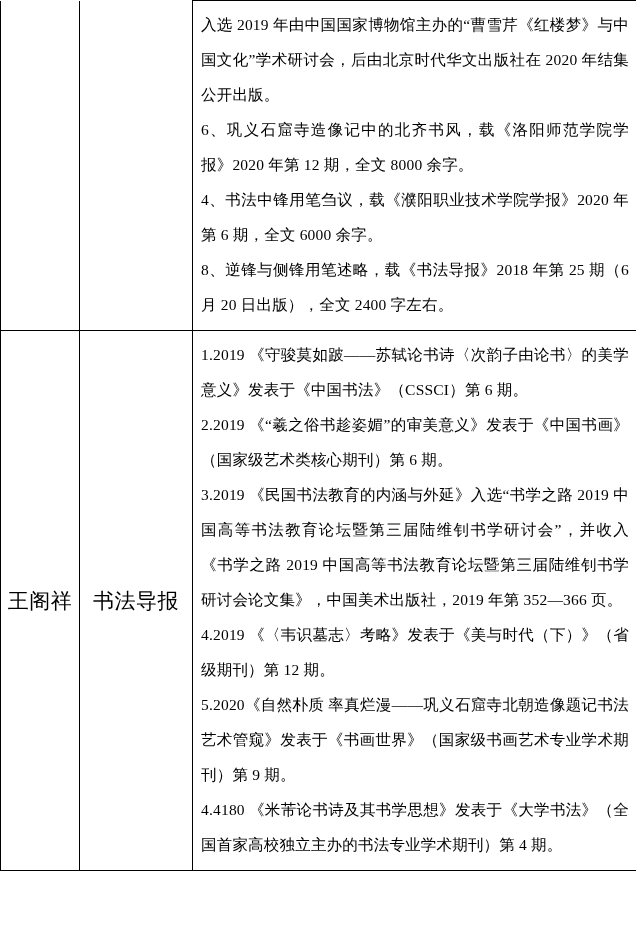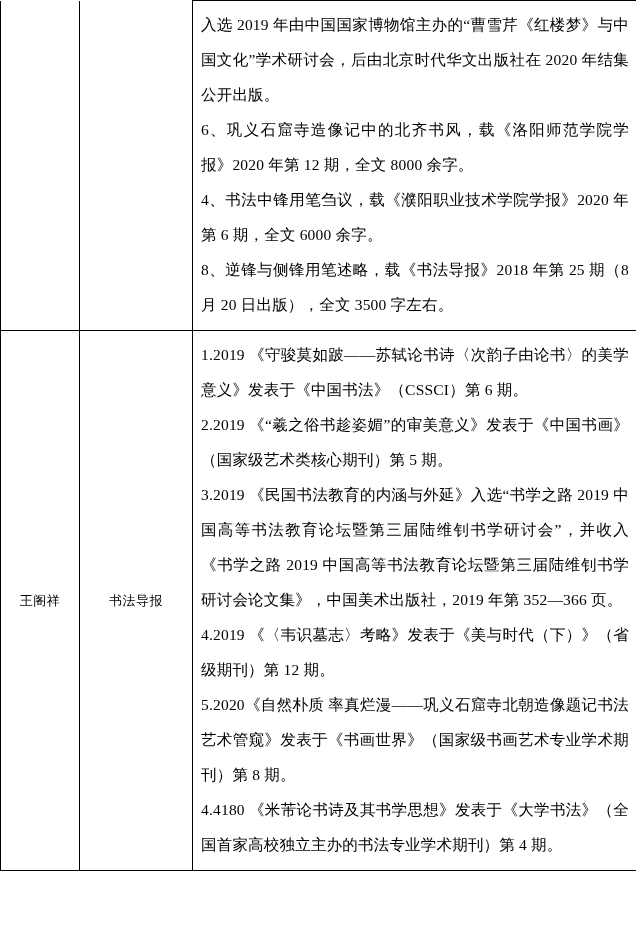--- a/index.html
+++ b/index.html
@@ -47,21 +47,21 @@
   }
   .para {
     font-size: 15.5px;
     line-height: 35px;
     letter-spacing: 0.2px;
     text-align: justify;
     text-justify: inter-ideograph;
     margin: 0;
   }
   .label {
-    font-size: 13px;
+    font-size: 21px;
     line-height: 28px;
     letter-spacing: 0.5px;
   }
   
   tr.row-top td.col-name,
   tr.row-top td.col-field {
     border-top: none;
   }
   tr.row-top td.col-content {
     padding-top: 2px;
@@ -84,37 +84,37 @@
           <div class="blank-cell"></div>
         </td>
         <td class="col-field">
           <div class="blank-cell"></div>
         </td>
         <td class="col-content">
           <div class="cell-pad">
             <p class="para">入选 2019 年由中国国家博物馆主办的“曹雪芹《红楼梦》与中国文化”学术研讨会，后由北京时代华文出版社在 2020 年结集公开出版。</p>
             <p class="para">6、巩义石窟寺造像记中的北齐书风，载《洛阳师范学院学报》2020 年第 12 期，全文 8000 余字。</p>
             <p class="para">4、书法中锋用笔刍议，载《濮阳职业技术学院学报》2020 年第 6 期，全文 6000 余字。</p>
-            <p class="para">8、逆锋与侧锋用笔述略，载《书法导报》2018 年第 25 期（8 月 20 日出版），全文 3500 字左右。</p>
+            <p class="para">8、逆锋与侧锋用笔述略，载《书法导报》2018 年第 25 期（6 月 20 日出版），全文 2400 字左右。</p>
           </div>
         </td>
       </tr>
       <tr>
         <td class="col-name">
           <div class="label">王阁祥</div>
         </td>
         <td class="col-field">
           <div class="label">书法导报</div>
         </td>
         <td class="col-content">
           <div class="cell-pad">
             <p class="para">1.2019 《守骏莫如跛——苏轼论书诗〈次韵子由论书〉的美学意义》发表于《中国书法》（CSSCI）第 6 期。</p>
-            <p class="para">2.2019 《“羲之俗书趁姿媚”的审美意义》发表于《中国书画》（国家级艺术类核心期刊）第 5 期。</p>
+            <p class="para">2.2019 《“羲之俗书趁姿媚”的审美意义》发表于《中国书画》（国家级艺术类核心期刊）第 6 期。</p>
             <p class="para">3.2019 《民国书法教育的内涵与外延》入选“书学之路 2019 中国高等书法教育论坛暨第三届陆维钊书学研讨会”，并收入《书学之路 2019 中国高等书法教育论坛暨第三届陆维钊书学研讨会论文集》，中国美术出版社，2019 年第 352—366 页。</p>
             <p class="para">4.2019 《〈韦识墓志〉考略》发表于《美与时代（下）》（省级期刊）第 12 期。</p>
-            <p class="para">5.2020《自然朴质 率真烂漫——巩义石窟寺北朝造像题记书法艺术管窥》发表于《书画世界》（国家级书画艺术专业学术期刊）第 8 期。</p>
+            <p class="para">5.2020《自然朴质 率真烂漫——巩义石窟寺北朝造像题记书法艺术管窥》发表于《书画世界》（国家级书画艺术专业学术期刊）第 9 期。</p>
             <p class="para">4.4180 《米芾论书诗及其书学思想》发表于《大学书法》（全国首家高校独立主办的书法专业学术期刊）第 4 期。</p>
           </div>
         </td>
       </tr>
     </tbody>
   </table>
 </div>
 
 </body></html>

